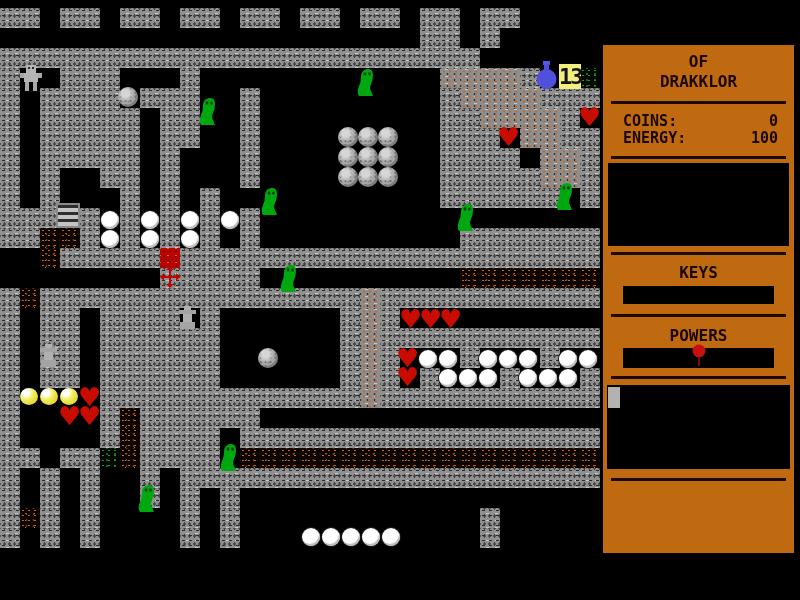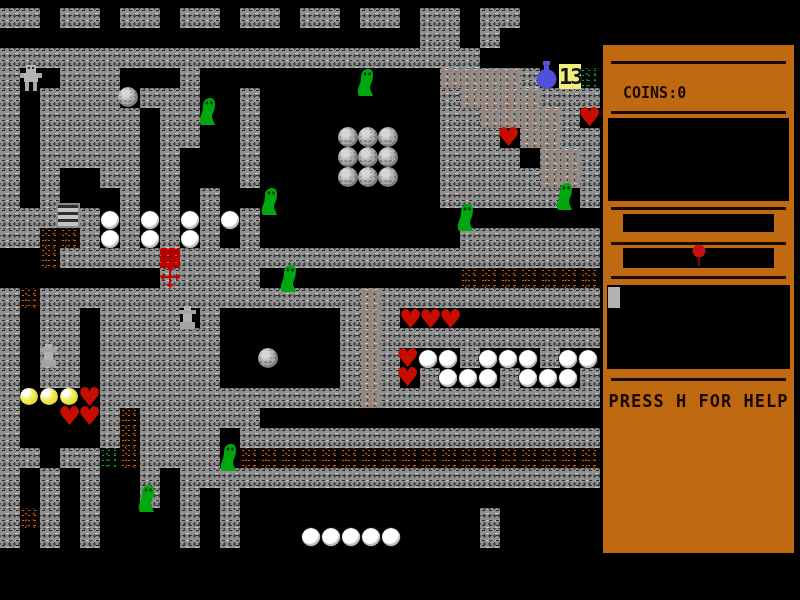--- a/index.html
+++ b/index.html
@@ -50,21 +50,21 @@
   .ent-badge{width:22px;height:25px;background:#f2ef7e;color:#141414;
     font:bold 22px "DejaVu Sans Mono",monospace;line-height:25px;text-align:center;letter-spacing:-2px;}
   
   .sidebar{position:absolute;left:600px;top:0;width:200px;height:600px;background:#000;}
   .panel{position:absolute;left:3px;top:45px;width:191px;height:508px;background:#bf6a10;
          color:#190700;}
   .title{padding-top:7px;text-align:center;font-weight:bold;font-size:16px;line-height:20px;}
   .hr{height:3px;background:#1b0a00;margin:0 8px;}
   .hr1{margin-top:9px}
   .stats{padding:9px 16px 0 20px;font-weight:bold;font-size:15px;line-height:17px;}
-  .stat{display:flex;margin-top:12px;}
+  .stat{display:flex;justify-content:space-between;}
   .sec{text-align:center;font-weight:bold;font-size:16px;}
   .box{background:#000;}
   .potions-box{height:83px;margin:4px 5px 6px 5px;}
   .keys-box{height:18px;margin:4px 20px 10px 20px;}
   .powers-box{height:20px;margin:3px 20px 8px 20px;position:relative;}
   .msg-box{height:84px;margin:6px 4px 9px 4px;position:relative;}
   .msg-tab{position:absolute;left:1px;top:2px;width:12px;height:21px;background:#b2b2b2;}
   .help{margin-top:10px;text-align:center;font-weight:bold;font-size:17px;letter-spacing:1px;}
   .pin{position:absolute;left:50%;top:-4px;transform:translateX(-50%);}
   .sec-potions{margin-top:11px}.sec-keys{margin-top:8px}.sec-powers{margin-top:9px}
@@ -634,40 +634,47 @@
       <div class="ent ent-egg" style="left: 302px; top: 528px;"></div>
       <div class="ent ent-egg" style="left: 322px; top: 528px;"></div>
       <div class="ent ent-egg" style="left: 342px; top: 528px;"></div>
       <div class="ent ent-egg" style="left: 362px; top: 528px;"></div>
       <div class="ent ent-egg" style="left: 382px; top: 528px;"></div>
     </div>
 
   <aside class="sidebar">
     <div class="panel">
       <div class="title">
+        <div>OF</div>
+        <div>DRAKKLOR</div>
       </div>
       <div class="hr hr1"></div>
       <div class="stats">
         <div class="stat">
           <span>COINS:</span>
           <span>0</span>
         </div>
+        <div class="stat">
+          <span>ENERGY:</span>
+          <span>100</span>
+        </div>
       </div>
       <div class="hr stats-hr"></div>
       <div class="box potions-box"></div>
       <div class="hr"></div>
+      <div class="sec sec-keys">KEYS</div>
       <div class="box keys-box"></div>
       <div class="hr"></div>
+      <div class="sec sec-powers">POWERS</div>
       <div class="box powers-box">
         <svg class="pin" width="16" height="24" viewBox="0 0 16 24">
           <circle cx="8" cy="7" r="6.5" fill="#c81010"></circle>
           <rect x="7.1" y="13" width="1.8" height="9" fill="#8c0808"></rect>
         </svg>
       </div>
       <div class="hr"></div>
       <div class="box msg-box">
         <div class="msg-tab"></div>
       </div>
       <div class="hr"></div>
-      <div class="help">PRESS H FOR HELP</div>
     </div>
   </aside>
 </div>
 
 </body></html>

